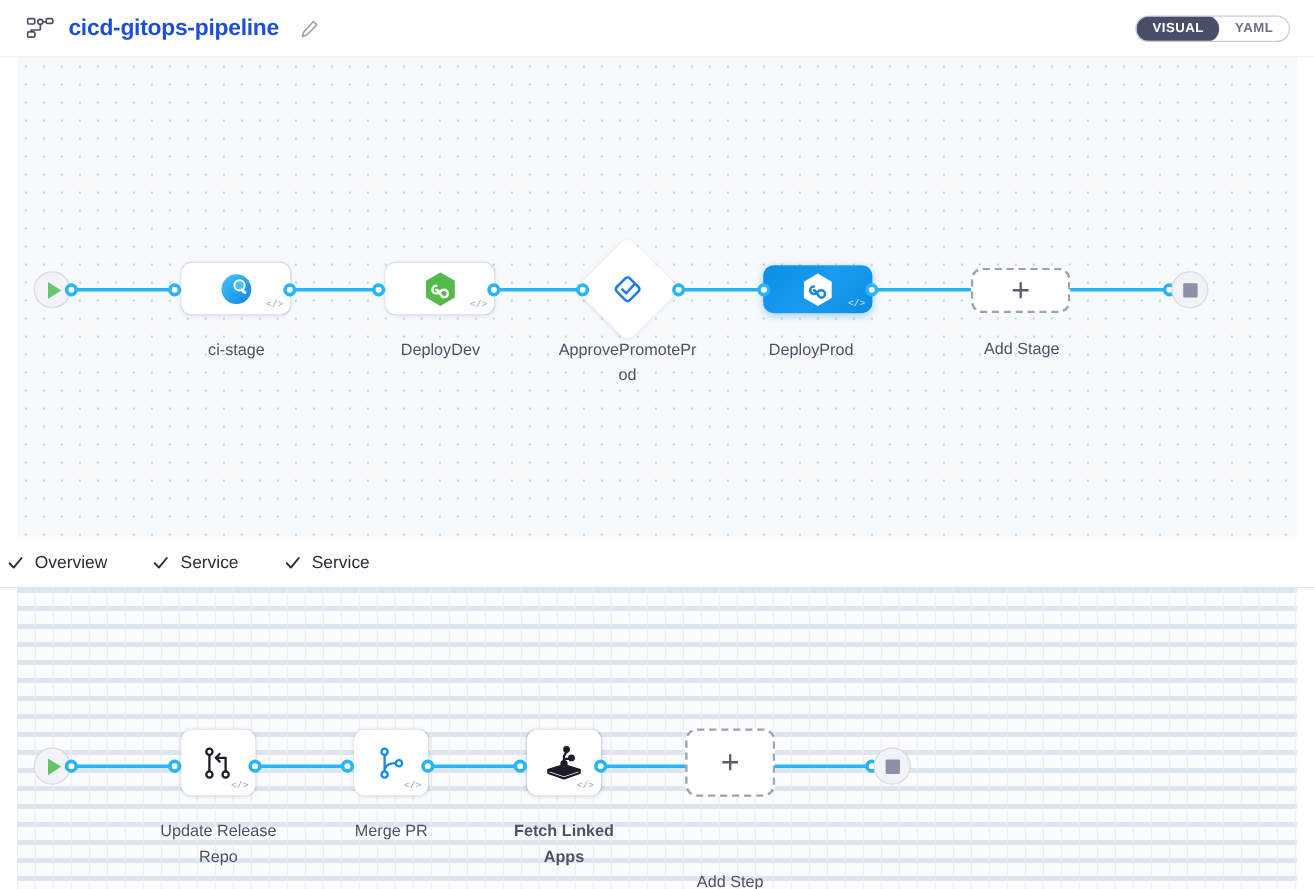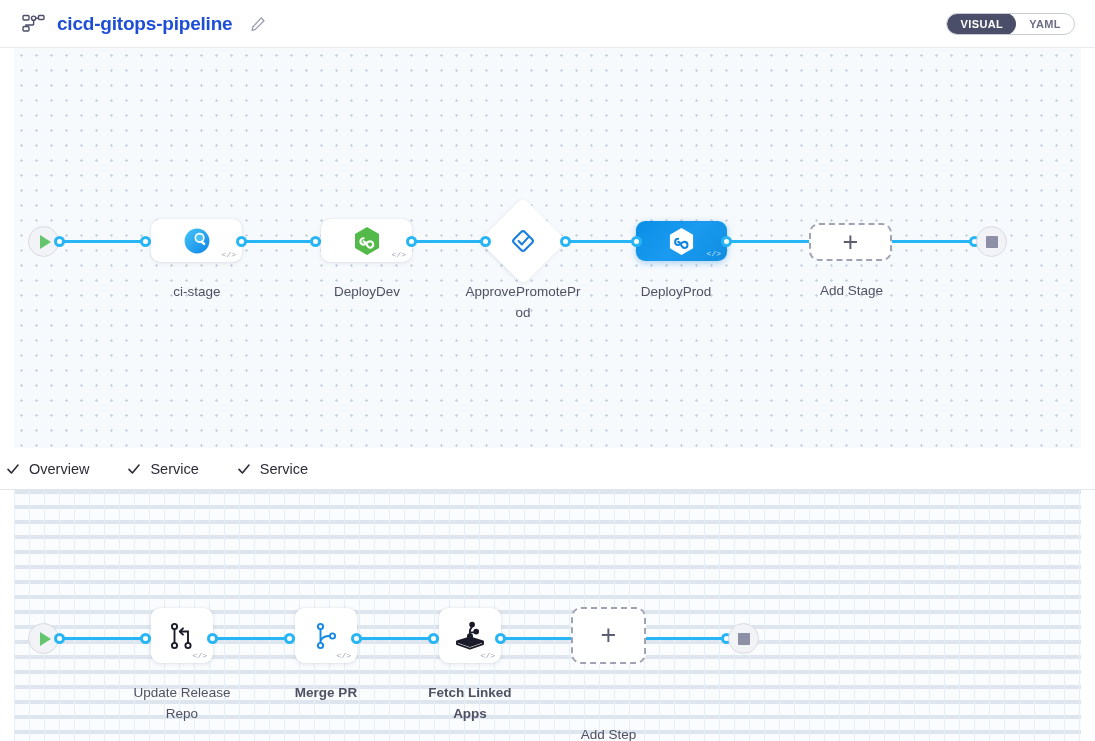--- a/index.html
+++ b/index.html
@@ -345,21 +345,21 @@
           <circle cx="8.5" cy="5.5" r="2.6"></circle>
           <circle cx="8.5" cy="24.5" r="2.6"></circle>
           <circle cx="20.5" cy="15" r="2.6"></circle>
           <path d="M8.5 8.1 V21.9"></path>
           <path d="M8.8 19.5 C10 16.2 14.4 15 17.9 15" stroke-linecap="round"></path>
         </svg>
         <span class="codebadge">&lt;/&gt;</span>
       </div>
       <div class="port" style="left:270px; top:143px;"></div>
       <div class="port" style="left:337px; top:143px;"></div>
-      <div class="node-label" style="left:252px; top:192px; width:120px;font-weight:bold;">Merge PR</div>
+      <div class="node-label" style="left:252px; top:192px; width:120px;">Merge PR</div>
 
       <div class="node" style="left:425px; top:118px; width:62px; height:55px;">
         <svg width="34" height="32" viewBox="0 0 34 32">
           <g fill="none" stroke="#1b1c2a" stroke-width="1.9" stroke-linejoin="round">
             <path d="M17 17.5 L30 21.5 L17 26 L4 21.5 Z" fill="#1b1c2a"></path>
             <path d="M4 21.5 V24.2 L17 28.7 L30 24.2 V21.5"></path>
           </g>
           <g fill="none" stroke="#1b1c2a" stroke-width="1.9" stroke-linecap="round">
             <circle cx="17" cy="16.4" r="2.1" fill="#1b1c2a"></circle>
             <circle cx="23.2" cy="11.6" r="1.9" fill="#1b1c2a"></circle>

